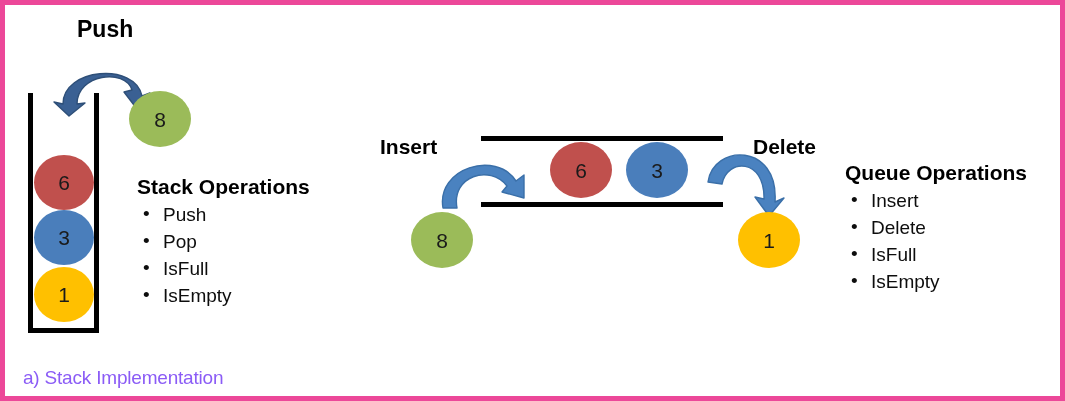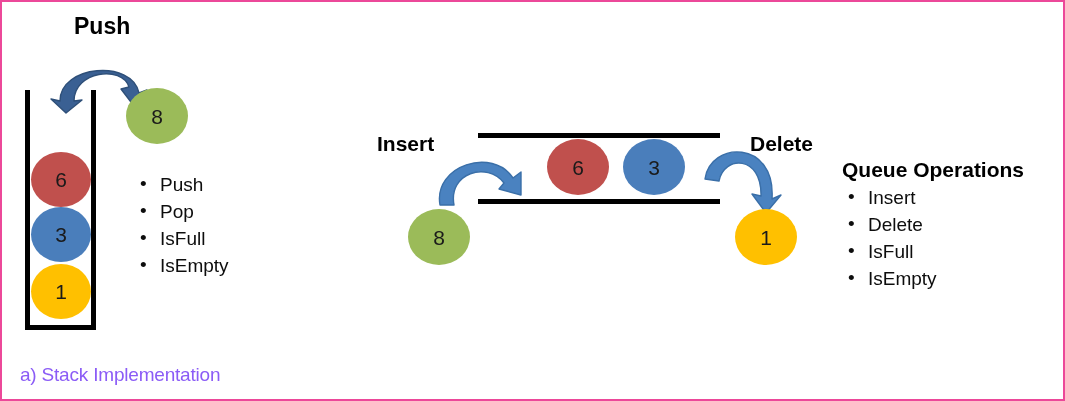--- a/index.html
+++ b/index.html
@@ -9,21 +9,21 @@
     background: #ffffff;
   }
   body {
     font-family: "Liberation Sans", sans-serif;
   }
   #canvas {
     position: relative;
     width: 1065px;
     height: 401px;
     background: #ffffff;
-    border: 2px solid #ec4899;
+    border: 5px solid #ec4899;
     box-sizing: border-box;
     overflow: hidden;
   }
 
   
   .abs { position: absolute; }
 
   .node {
     position: absolute;
     display: flex;
@@ -142,20 +142,21 @@
     <span>6</span>
   </div>
   <div class="node" style="left:29px; top:205px; width:60px; height:55px; background:#4a7ebb;">
     <span>3</span>
   </div>
   <div class="node" style="left:29px; top:262px; width:60px; height:55px; background:#ffc000;">
     <span>1</span>
   </div>
 
   <div class="ops" style="left:132px; top:170px;">
+    <div class="ops-title">Stack Operations</div>
     <ul>
       <li>
         <span class="bullet">•</span>
         <span>Push</span>
       </li>
       <li>
         <span class="bullet">•</span>
         <span>Pop</span>
       </li>
       <li>

